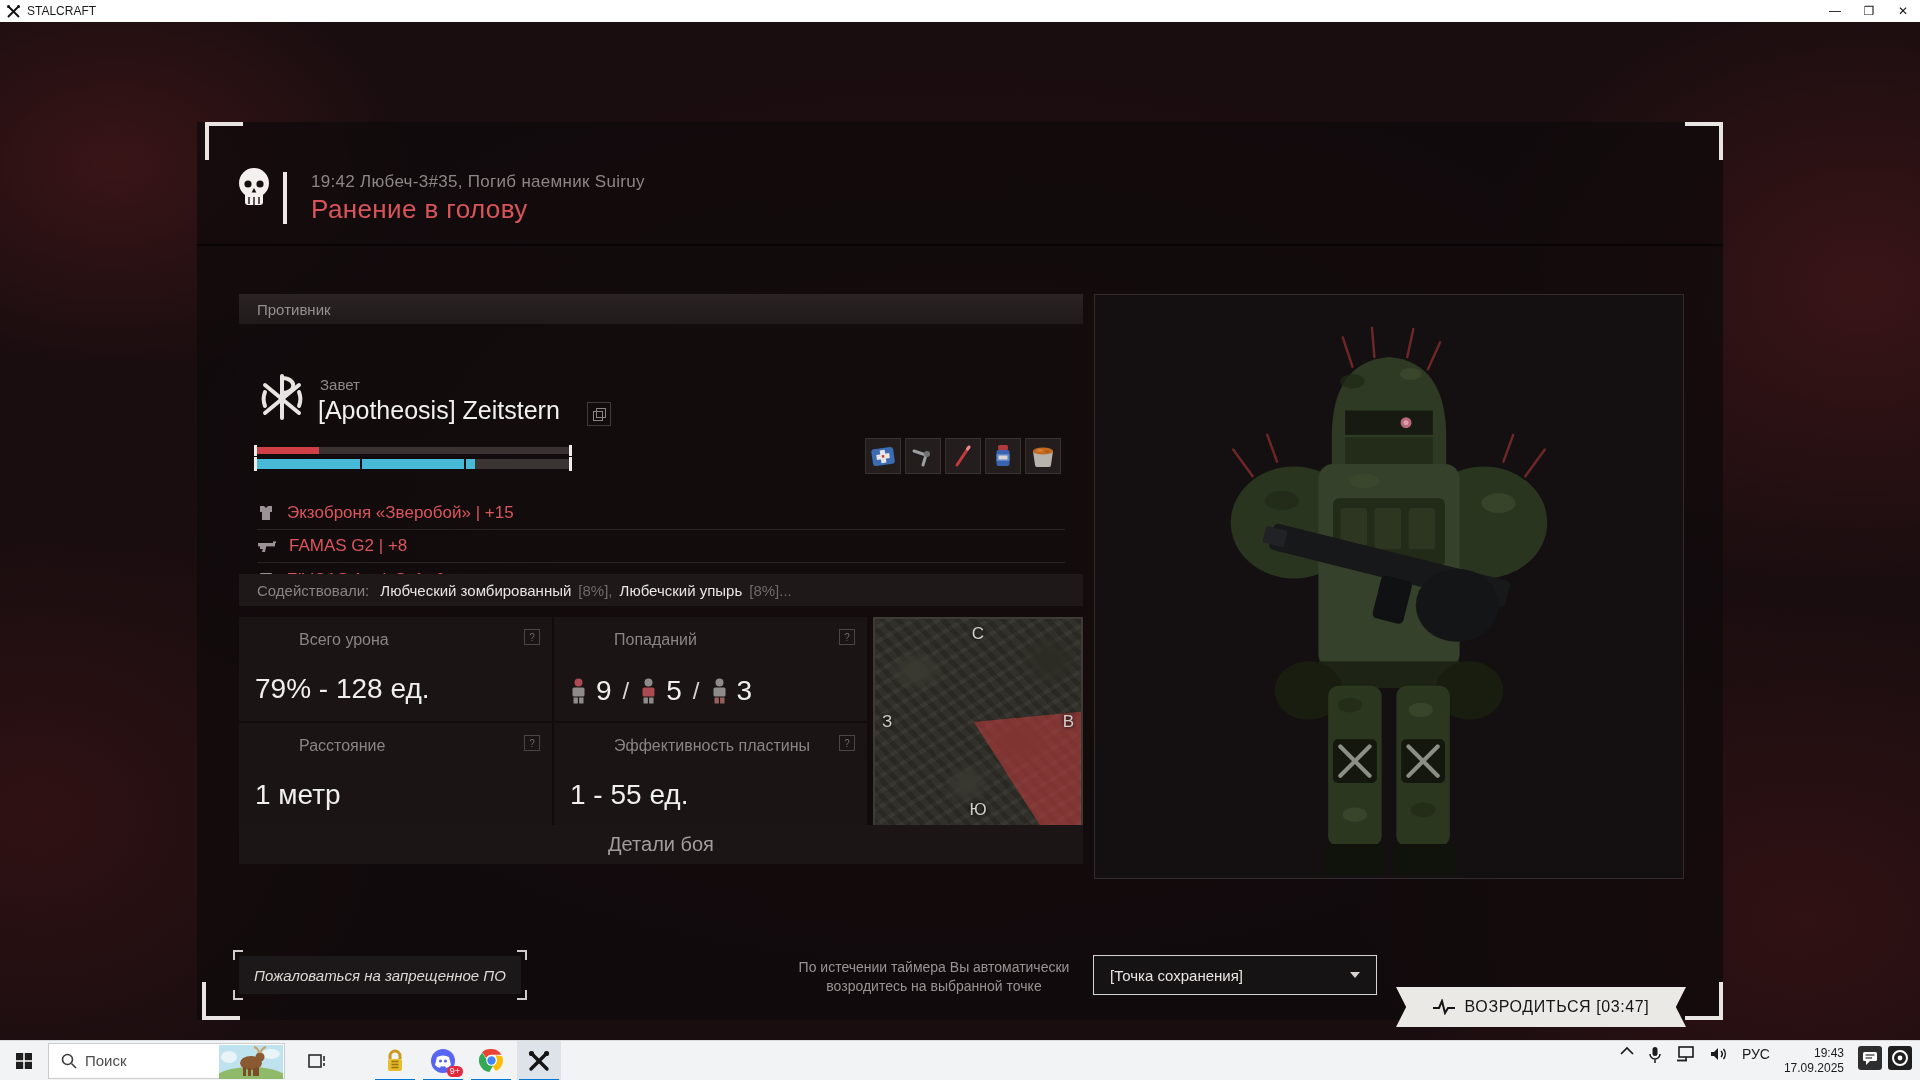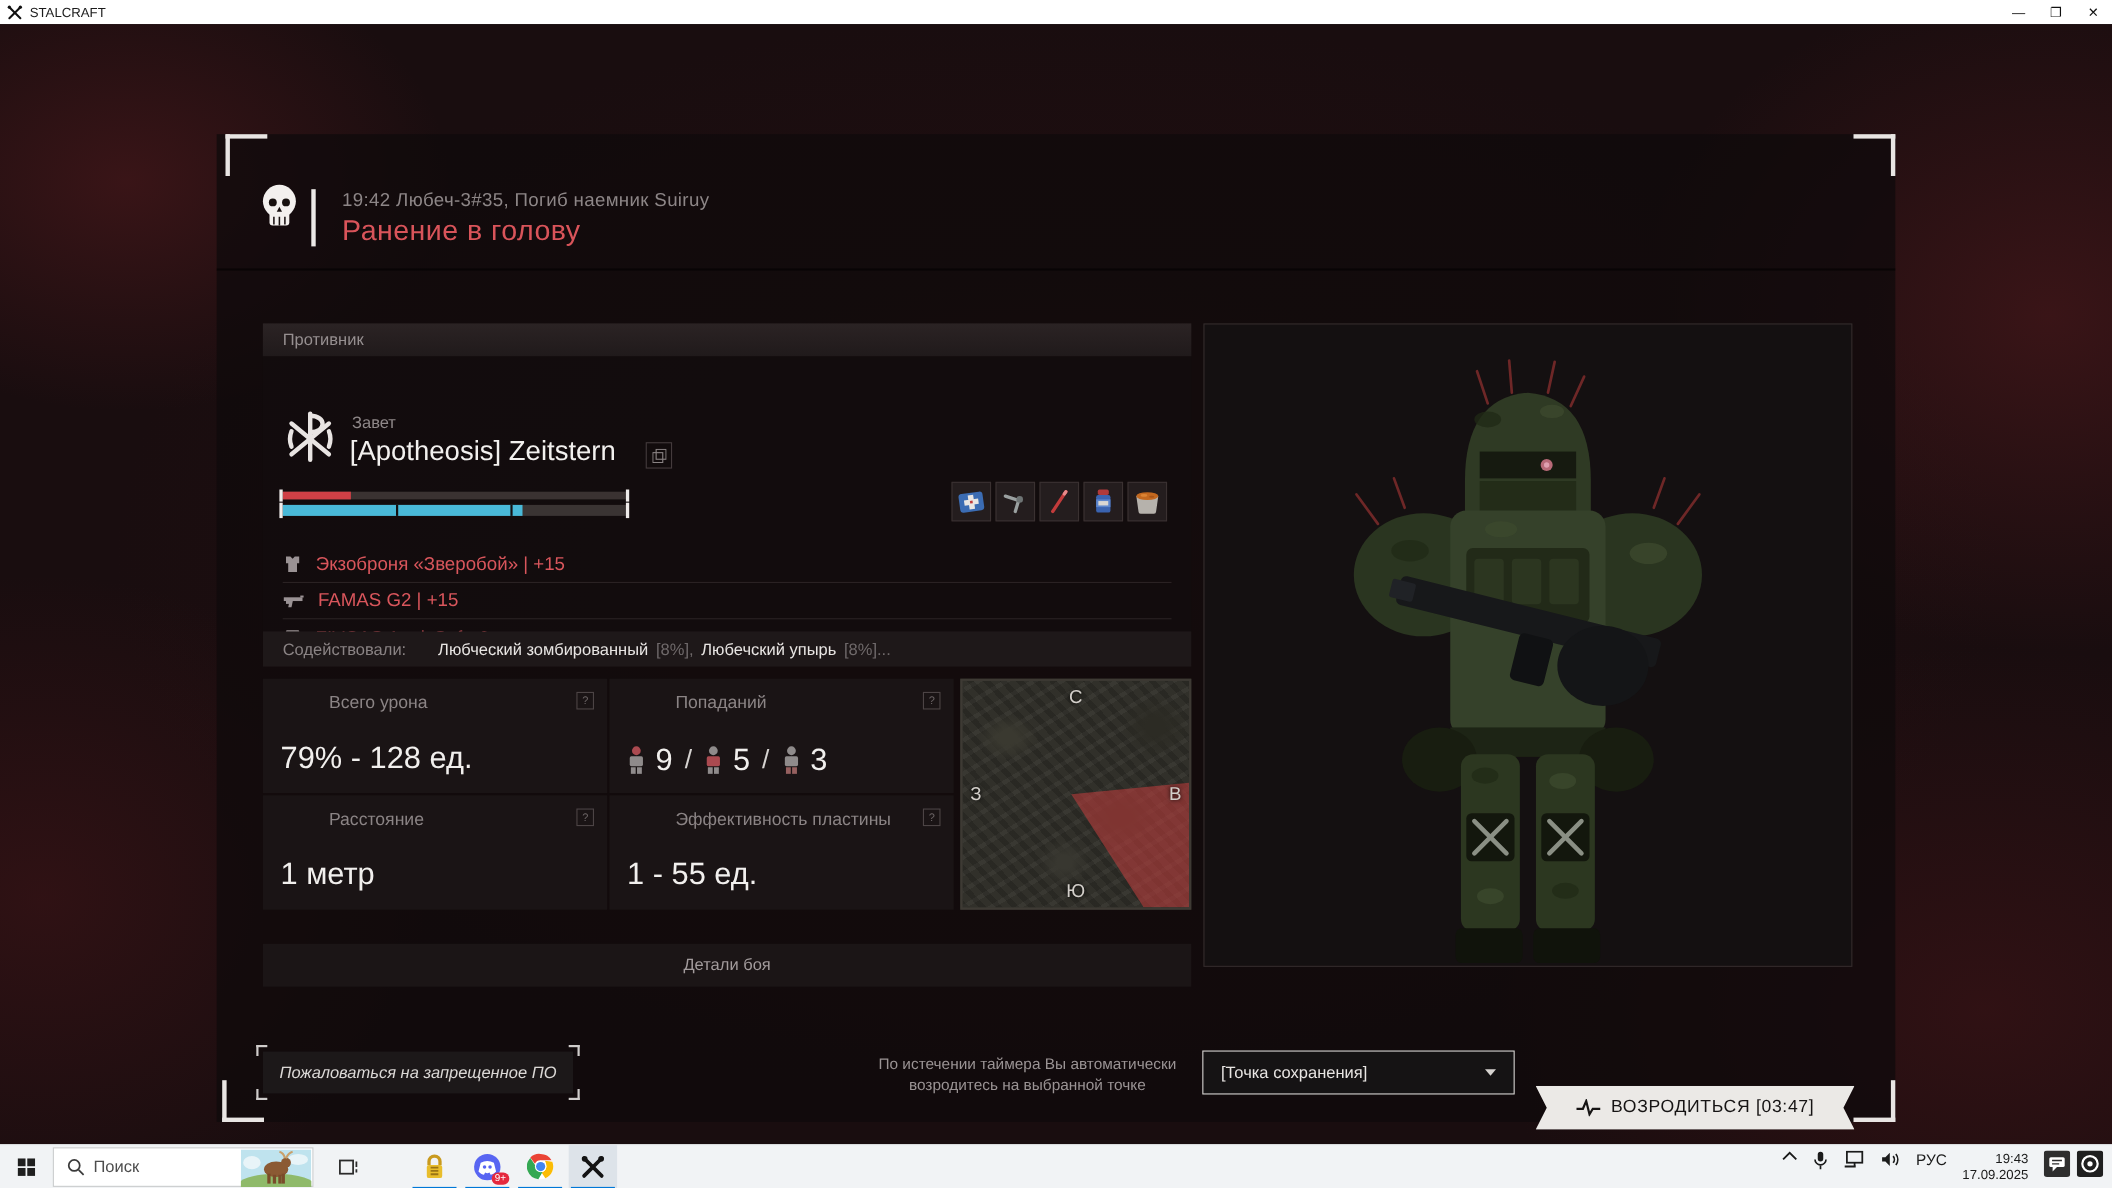--- a/index.html
+++ b/index.html
@@ -56,21 +56,21 @@
   #shbar .fill { position:absolute; left:0; top:0; bottom:0; width:70%; background:#49b9d8; }
   #shbar .div1,#shbar .div2 { position:absolute; top:0; bottom:0; width:2px; background:#141011; }
   #shbar .div1 { left:33%; } #shbar .div2 { left:66.5%; }
   .qslot { position:absolute; top:114px; width:36px; height:36px; background:#241d1e;
     border:1px solid #3a3131; display:flex; align-items:center; justify-content:center; }
   .eqrow { position:absolute; left:18px; right:18px; height:33px; display:flex;
     align-items:center; gap:12px; font-size:17px; color:#d9565c;
     border-bottom:1px solid #2a2223; cursor:default; }
   #assists { left:239px; top:552px; width:844px; height:32px; background:#1e1819;
     display:flex; align-items:center; padding-left:18px; font-size:15px; gap:7px; }
-  #assists .lbl { color:#8a8384; margin-right:22px; }
+  #assists .lbl { color:#8a8384; margin-right:4px; }
   #assists .nm { color:#e8e5e3; }
   #assists .sh { color:#6f696a; }
 
   
   .stat { position:absolute; width:313px; height:104px; background:#1a1415; }
   .stat .lbl { position:absolute; left:16px; top:14px; font-size:16px; color:#8b8485;margin-left:44px; }
   .stat .val { position:absolute; left:16px; bottom:16px; font-size:28px; color:#f1efed; }
   .help { position:absolute; right:12px; top:12px; width:16px; height:16px;
     border:1px solid #4c4445; color:#6e6768; font-size:10px; display:flex;
     align-items:center; justify-content:center; cursor:help; }
@@ -86,22 +86,22 @@
       radial-gradient(34px 30px at 45% 80%, #383730 20%, transparent 70%),
       radial-gradient(44px 40px at 85% 20%, #2c2b24 20%, transparent 70%),
       repeating-linear-gradient(47deg, rgba(0,0,0,.16) 0 5px, transparent 5px 11px),
       repeating-linear-gradient(-31deg, rgba(255,255,255,.04) 0 4px, transparent 4px 13px);
     border:2px solid #3e3a34; overflow:hidden; }
   #minimap .wedge { position:absolute; inset:0;
     clip-path:polygon(48% 50%, 100% 45%, 100% 100%, 80% 100%);
     background:rgba(196,62,62,.55); }
   .compass { position:absolute; font-size:17px; color:#d3cfca; text-shadow:0 0 4px #000; }
 
-  #details-btn { left:239px; top:836px; width:844px; height:39px; background:#1b1516;
-    display:flex; align-items:center; justify-content:center; font-size:15px;
+  #details-btn { left:239px; top:803px; width:844px; height:39px; background:#1b1516;
+    display:flex; align-items:center; justify-content:center; font-size:20px;
     color:#a39c9d; cursor:pointer;text-align:center; }
 
   
   #portrait { left:1094px; top:272px; width:590px; height:585px; background:#141011;
     border:1px solid #342b2c; display:flex; align-items:flex-end; justify-content:center;
     overflow:hidden; }
 
   
   #report-btn { left:239px; top:934px; width:282px; height:38px; background:#1c1819;
     display:flex; align-items:center; justify-content:center; font-size:15px;
@@ -270,21 +270,21 @@
         </svg>
         <span>Экзоброня «Зверобой» | +15</span>
       </div>
       <div class="eqrow" style="top:206px;">
         <svg width="20" height="16" viewBox="0 0 20 16">
           <rect x="1" y="5" width="17" height="3.4" fill="#9a9294"></rect>
           <rect x="3" y="8" width="4" height="3" fill="#9a9294"></rect>
           <rect x="8" y="8" width="3" height="6" fill="#9a9294" transform="skewX(-12)"></rect>
           <rect x="16" y="3.4" width="3" height="1.8" fill="#9a9294"></rect>
         </svg>
-        <span>FAMAS G2 | +15</span>
+        <span>FAMAS G2 | +8</span>
       </div>
       <div class="eqrow" style="top:239px; border-bottom:none;">
         <svg width="18" height="18" viewBox="0 0 18 18">
           <rect x="3" y="2" width="12" height="4" rx="1" fill="#9a9294"></rect>
           <rect x="2" y="7" width="14" height="4" rx="1" fill="#9a9294"></rect>
           <rect x="3" y="12" width="12" height="4" rx="1" fill="#9a9294"></rect>
         </svg>
         <span>ZIVCAS ArcticSafe-6</span>
       </div>
     </div>

